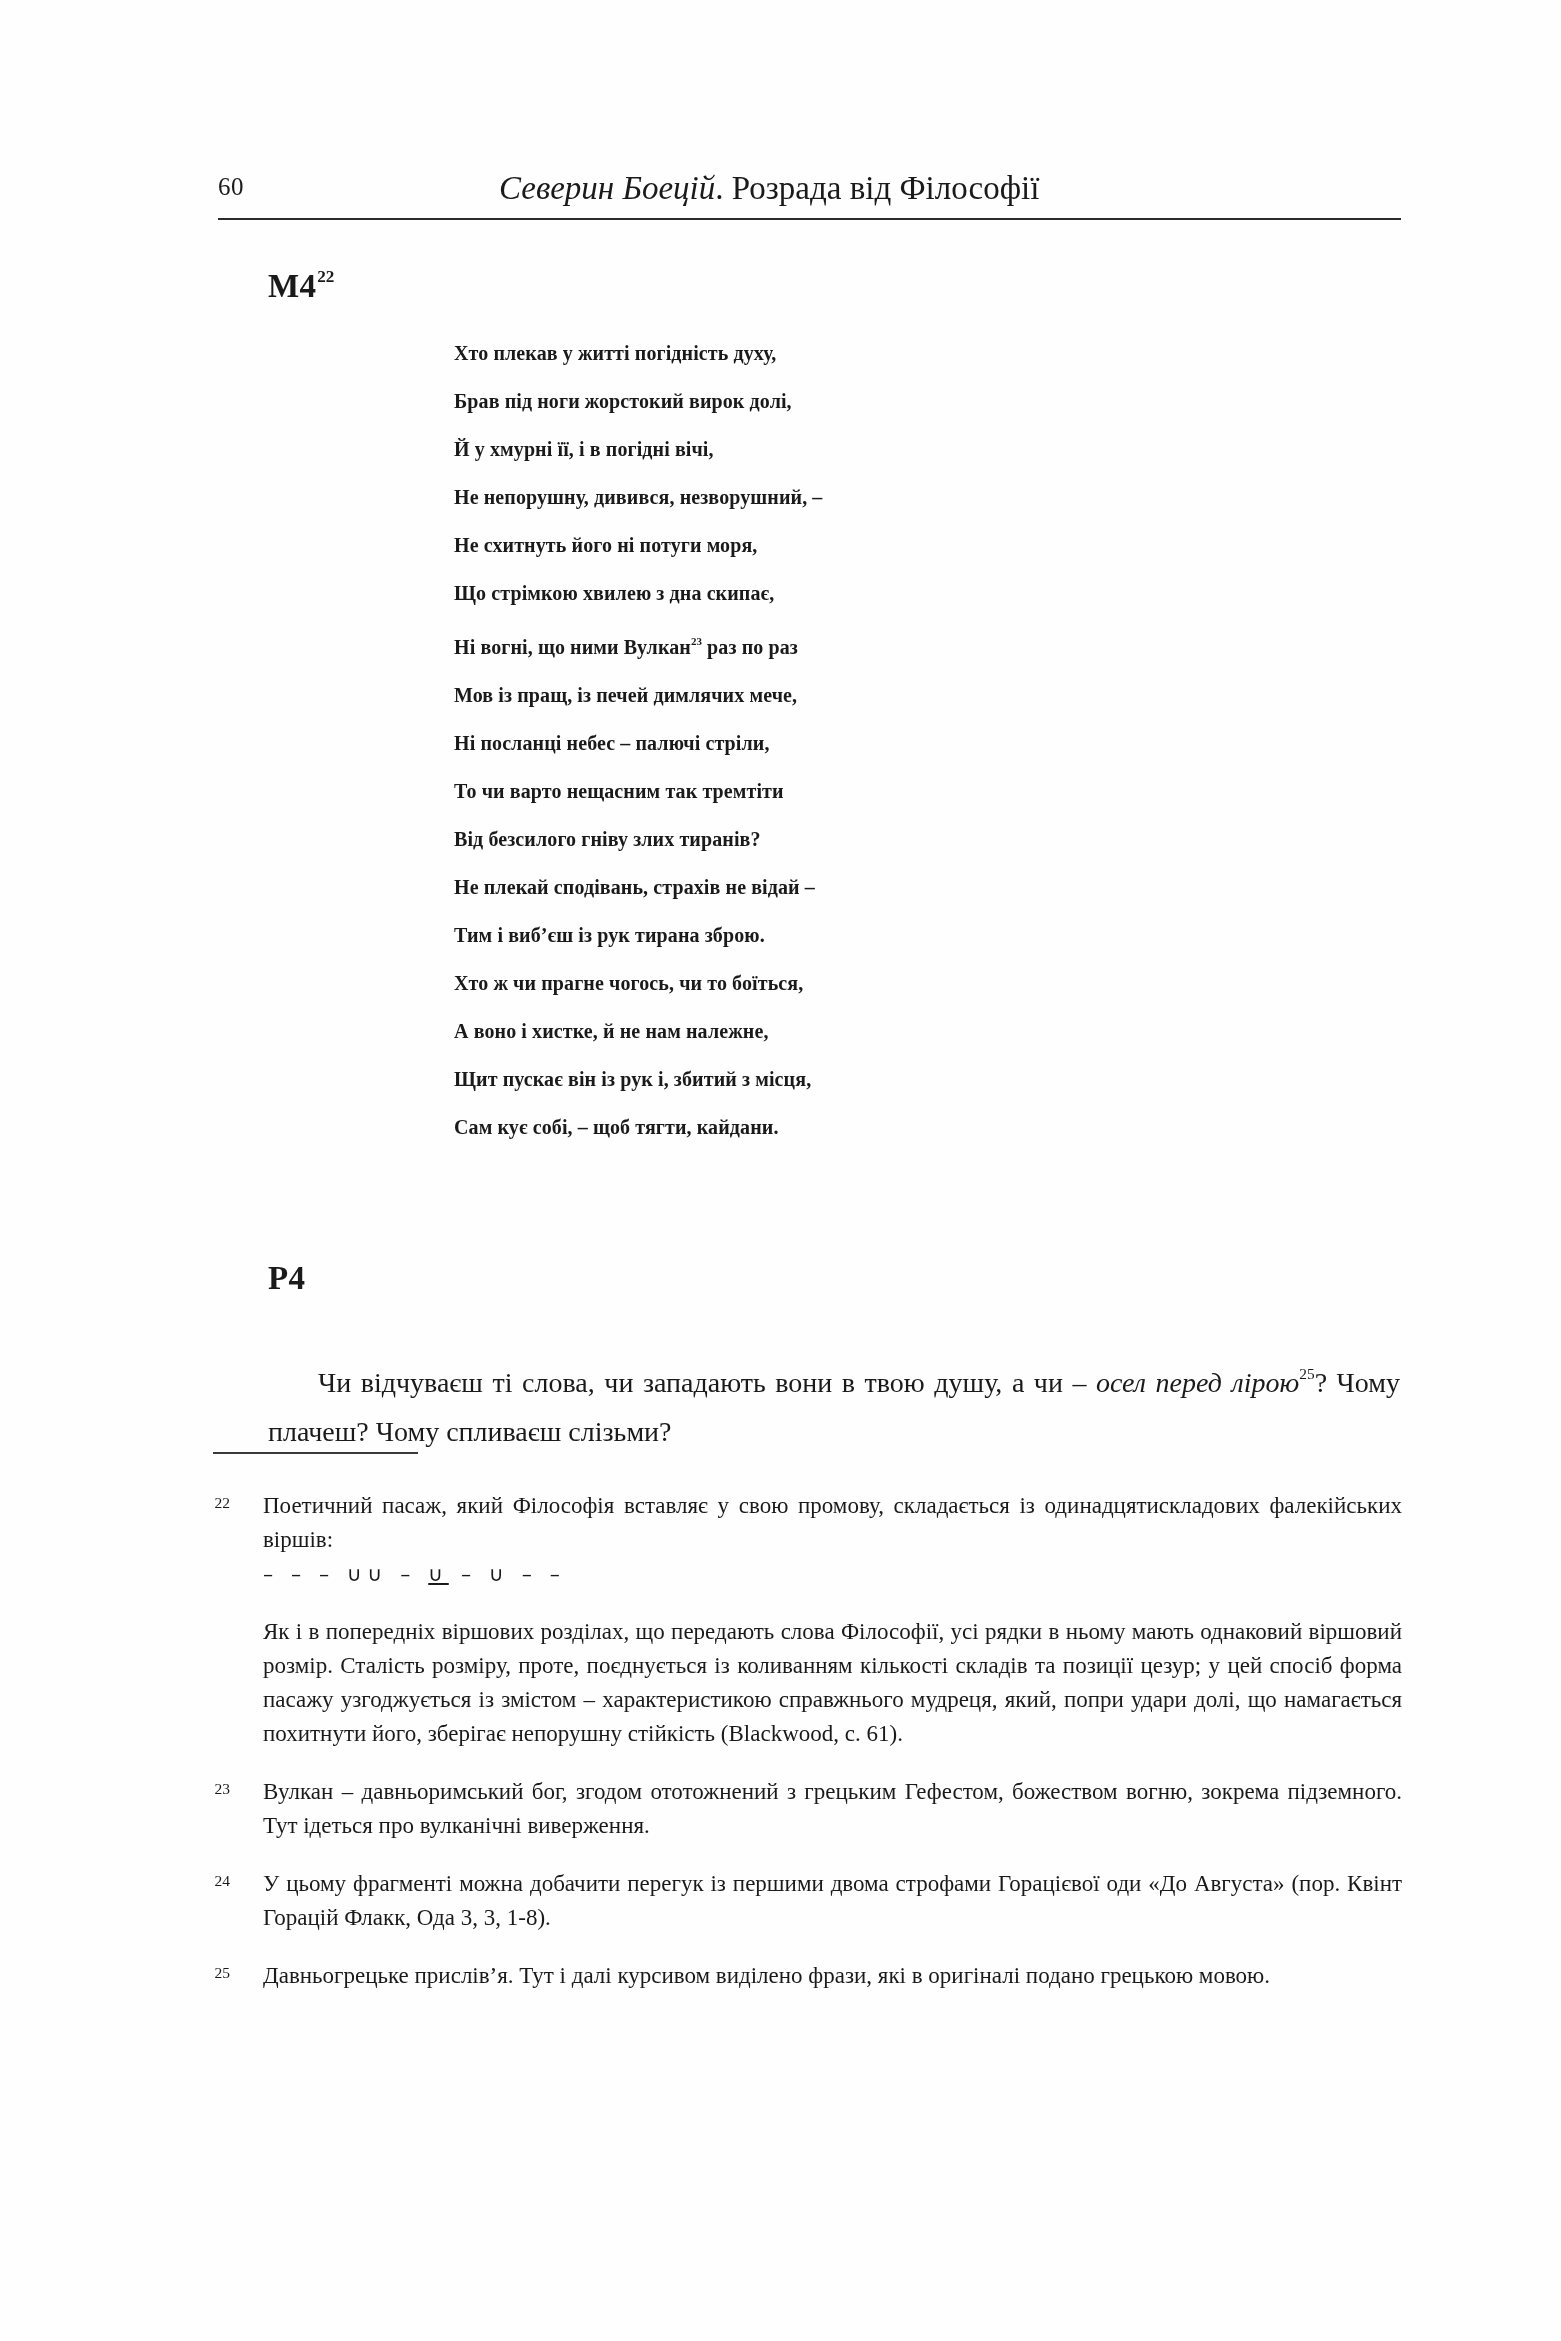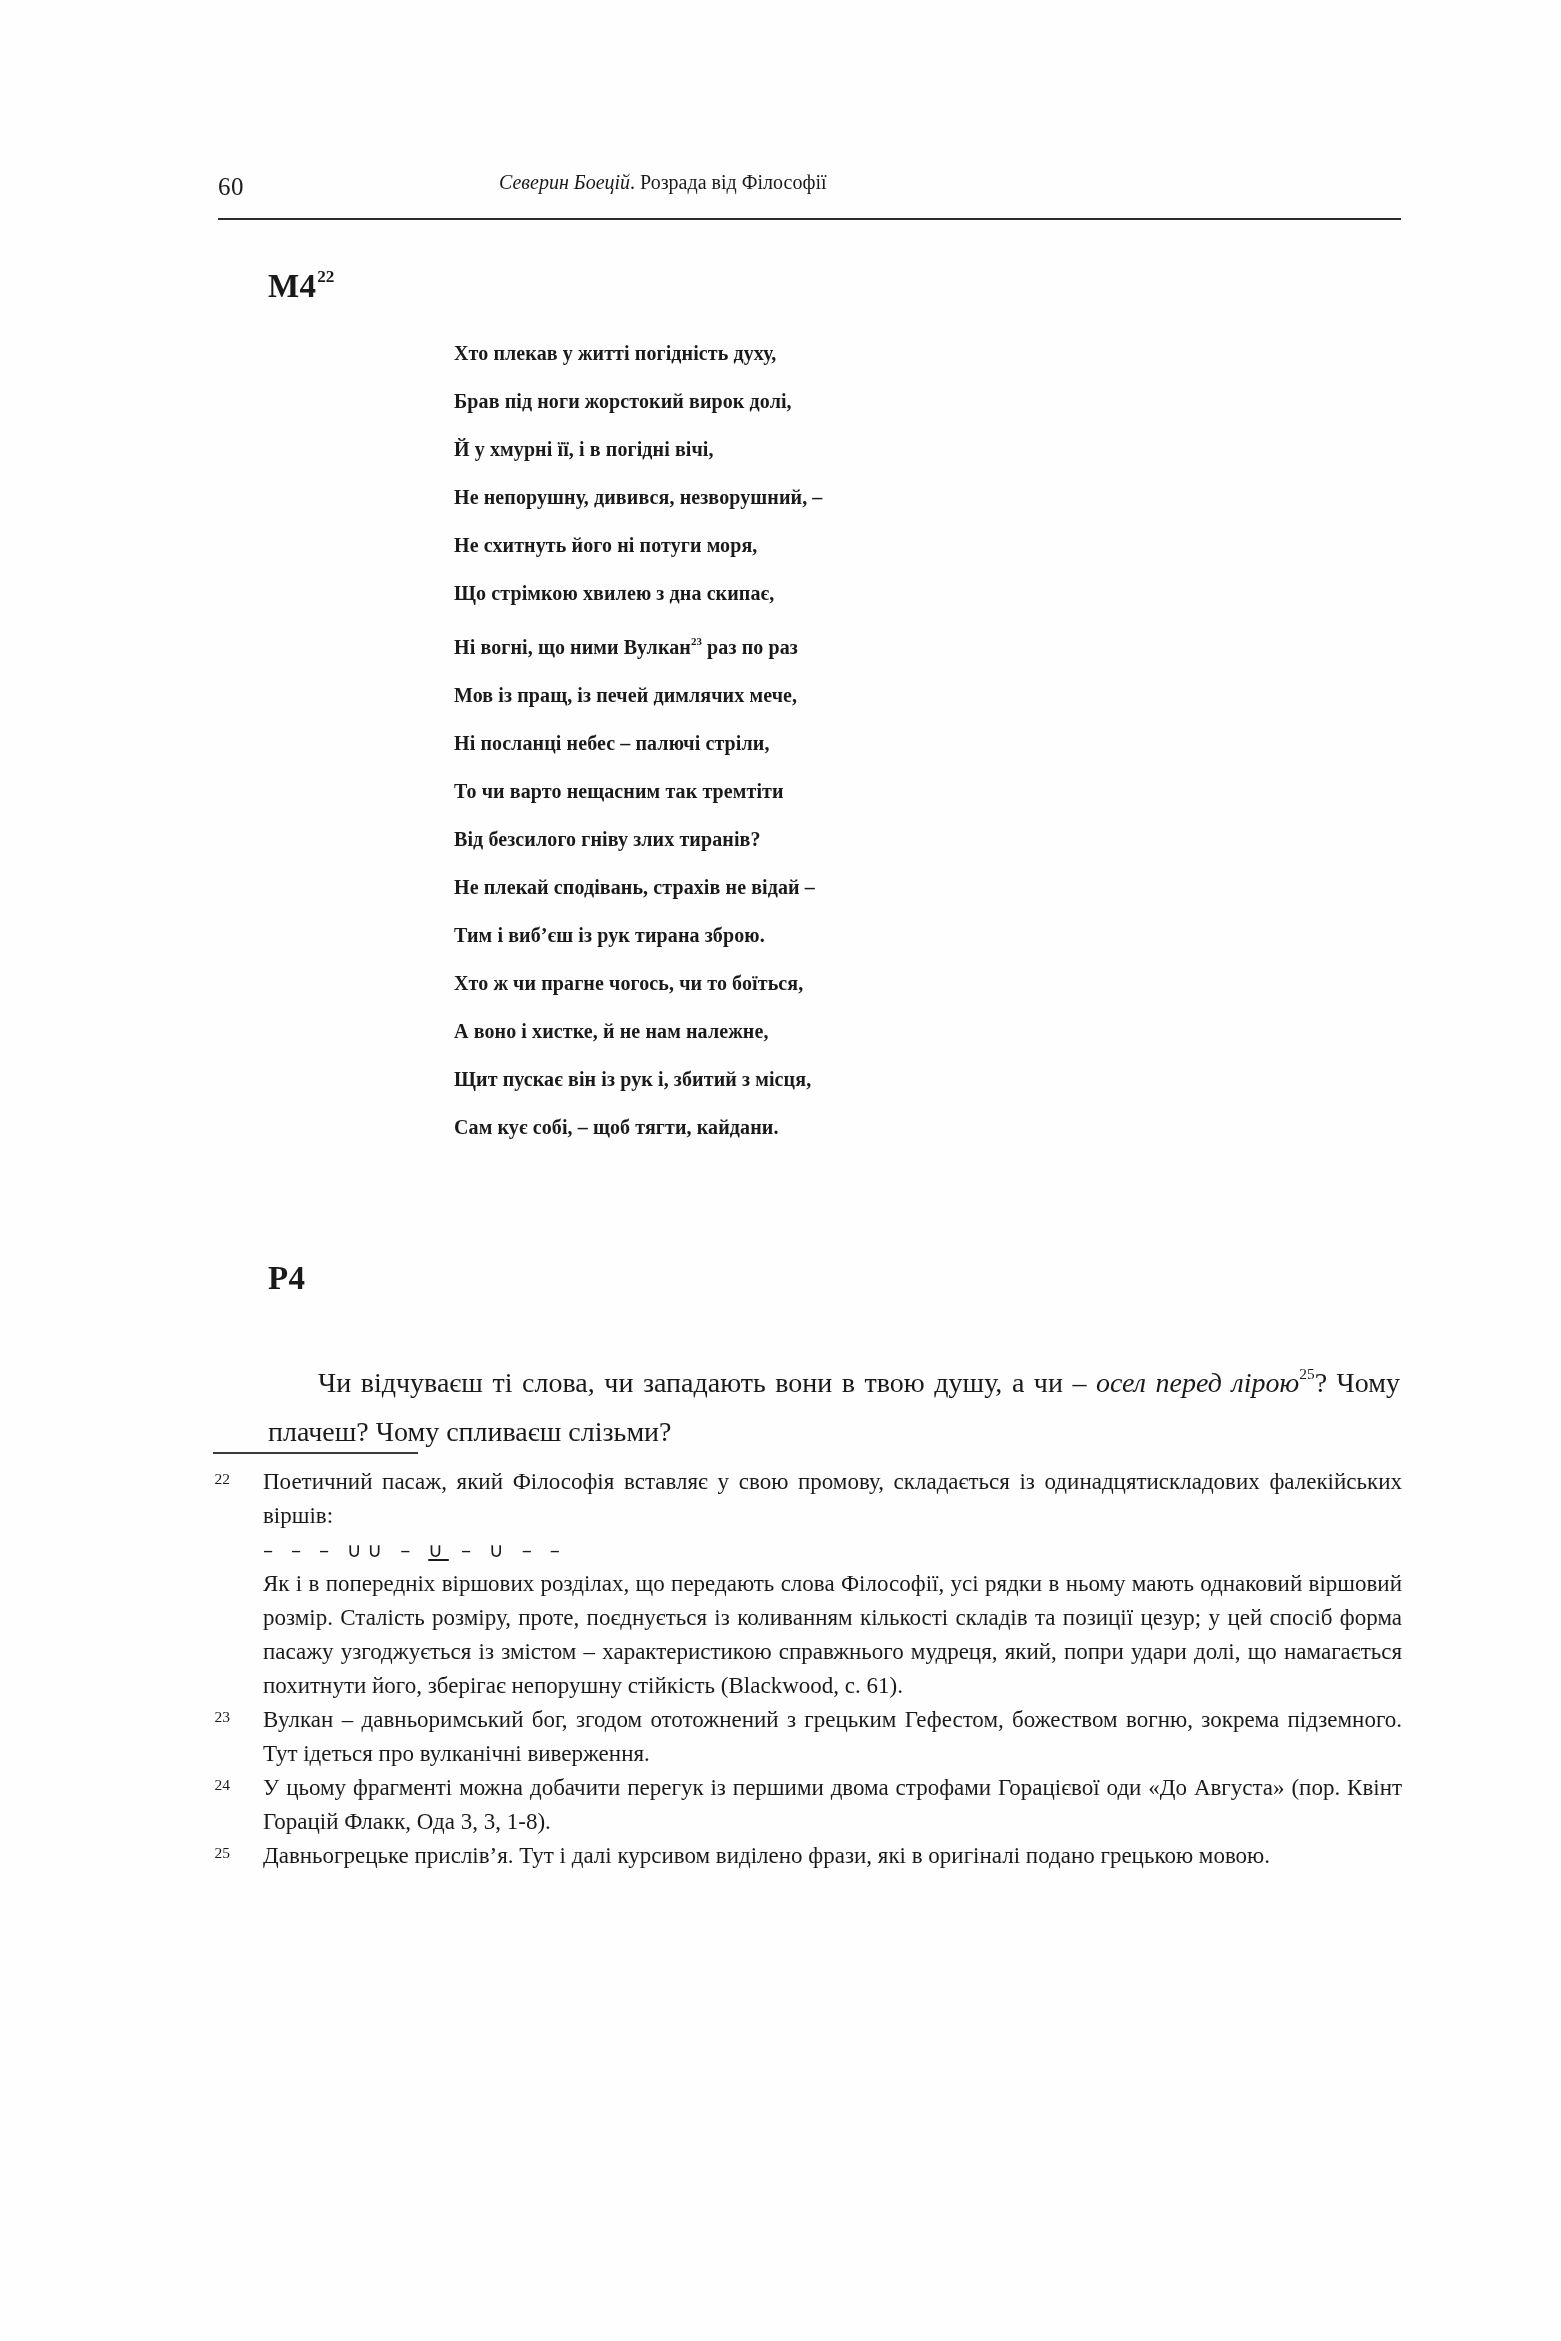--- a/index.html
+++ b/index.html
@@ -39,21 +39,21 @@
     left: 0;
     top: 6.5px;
     font-size: 25px;
     line-height: 1;
     letter-spacing: 0.4px;
   }
   .running-head .rh-title {
     position: absolute;
     left: 281px;
     top: 4.9px;
-    font-size: 20px;
+    font-size: 33px;
     line-height: 1;
     white-space: nowrap;
   }
   .running-head .rh-title .rh-author {
     font-style: italic;
   }
   .rule-head {
     position: absolute;
     left: 218px;
     top: 218px;
@@ -145,21 +145,21 @@
   }
   .fn > .fn-marker {
     position: absolute;
     left: 1.6px;
     top: 0;
     width: 39px;
     font-size: 15.5px;
     line-height: 28px;
     text-align: left;
   }
-  .fn-body { display: block; }
+  .fn-body { display: block; margin-top: 24px; }
 
   
   .scansion {
     font-family: "DejaVu Sans", "Liberation Sans", sans-serif;
     font-size: 20.3px;
     line-height: 34px;
     letter-spacing: 5.7px;
     white-space: nowrap;
     text-align: left;
   }

